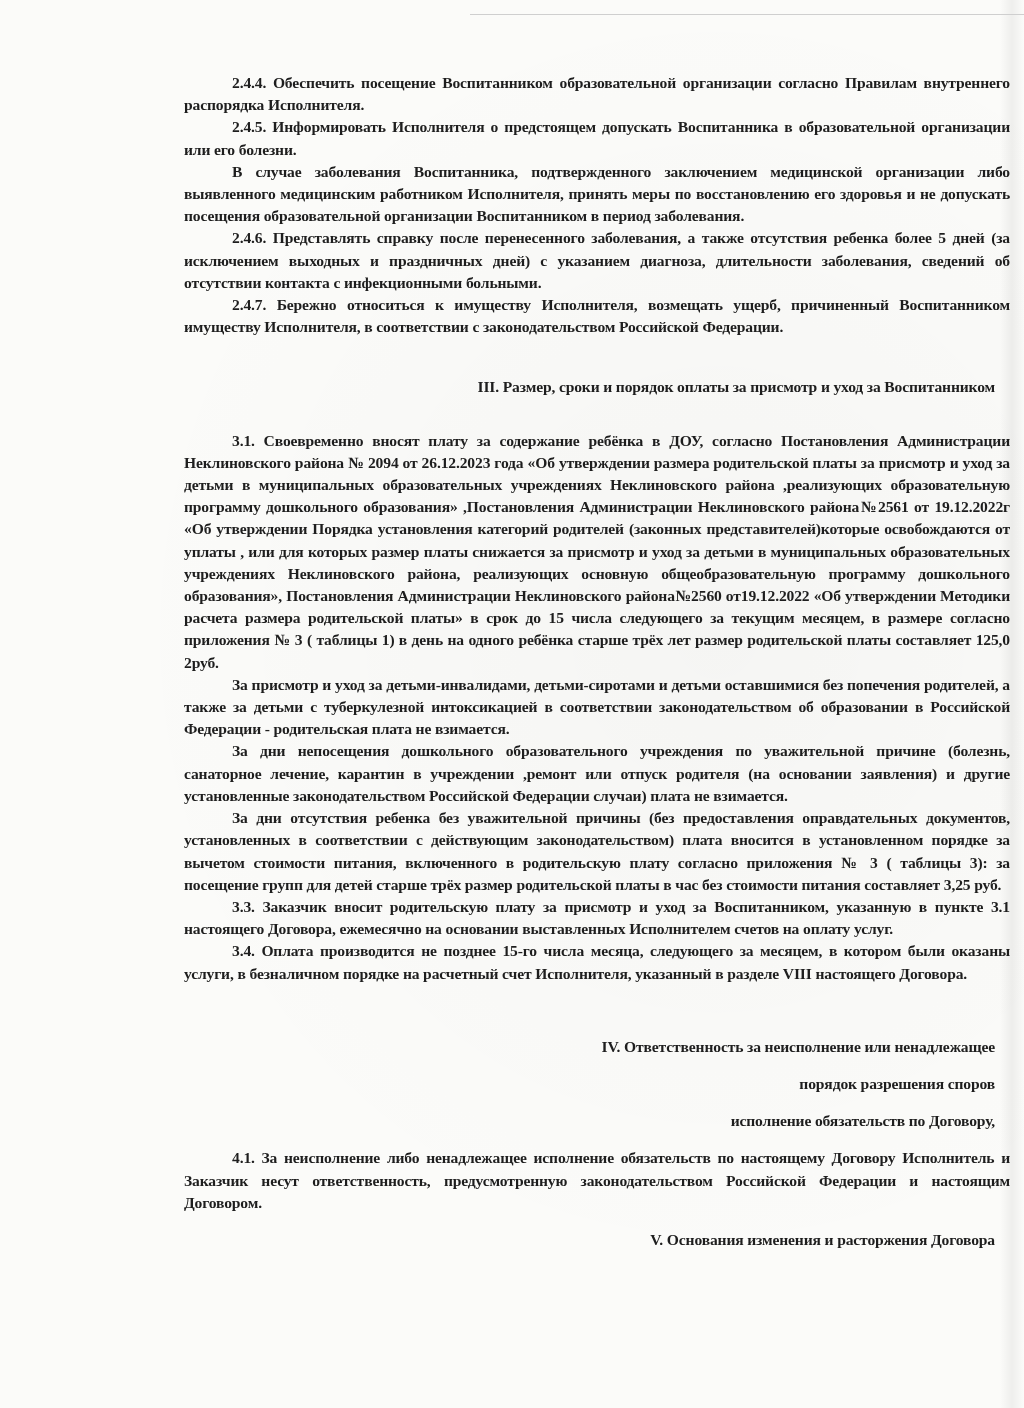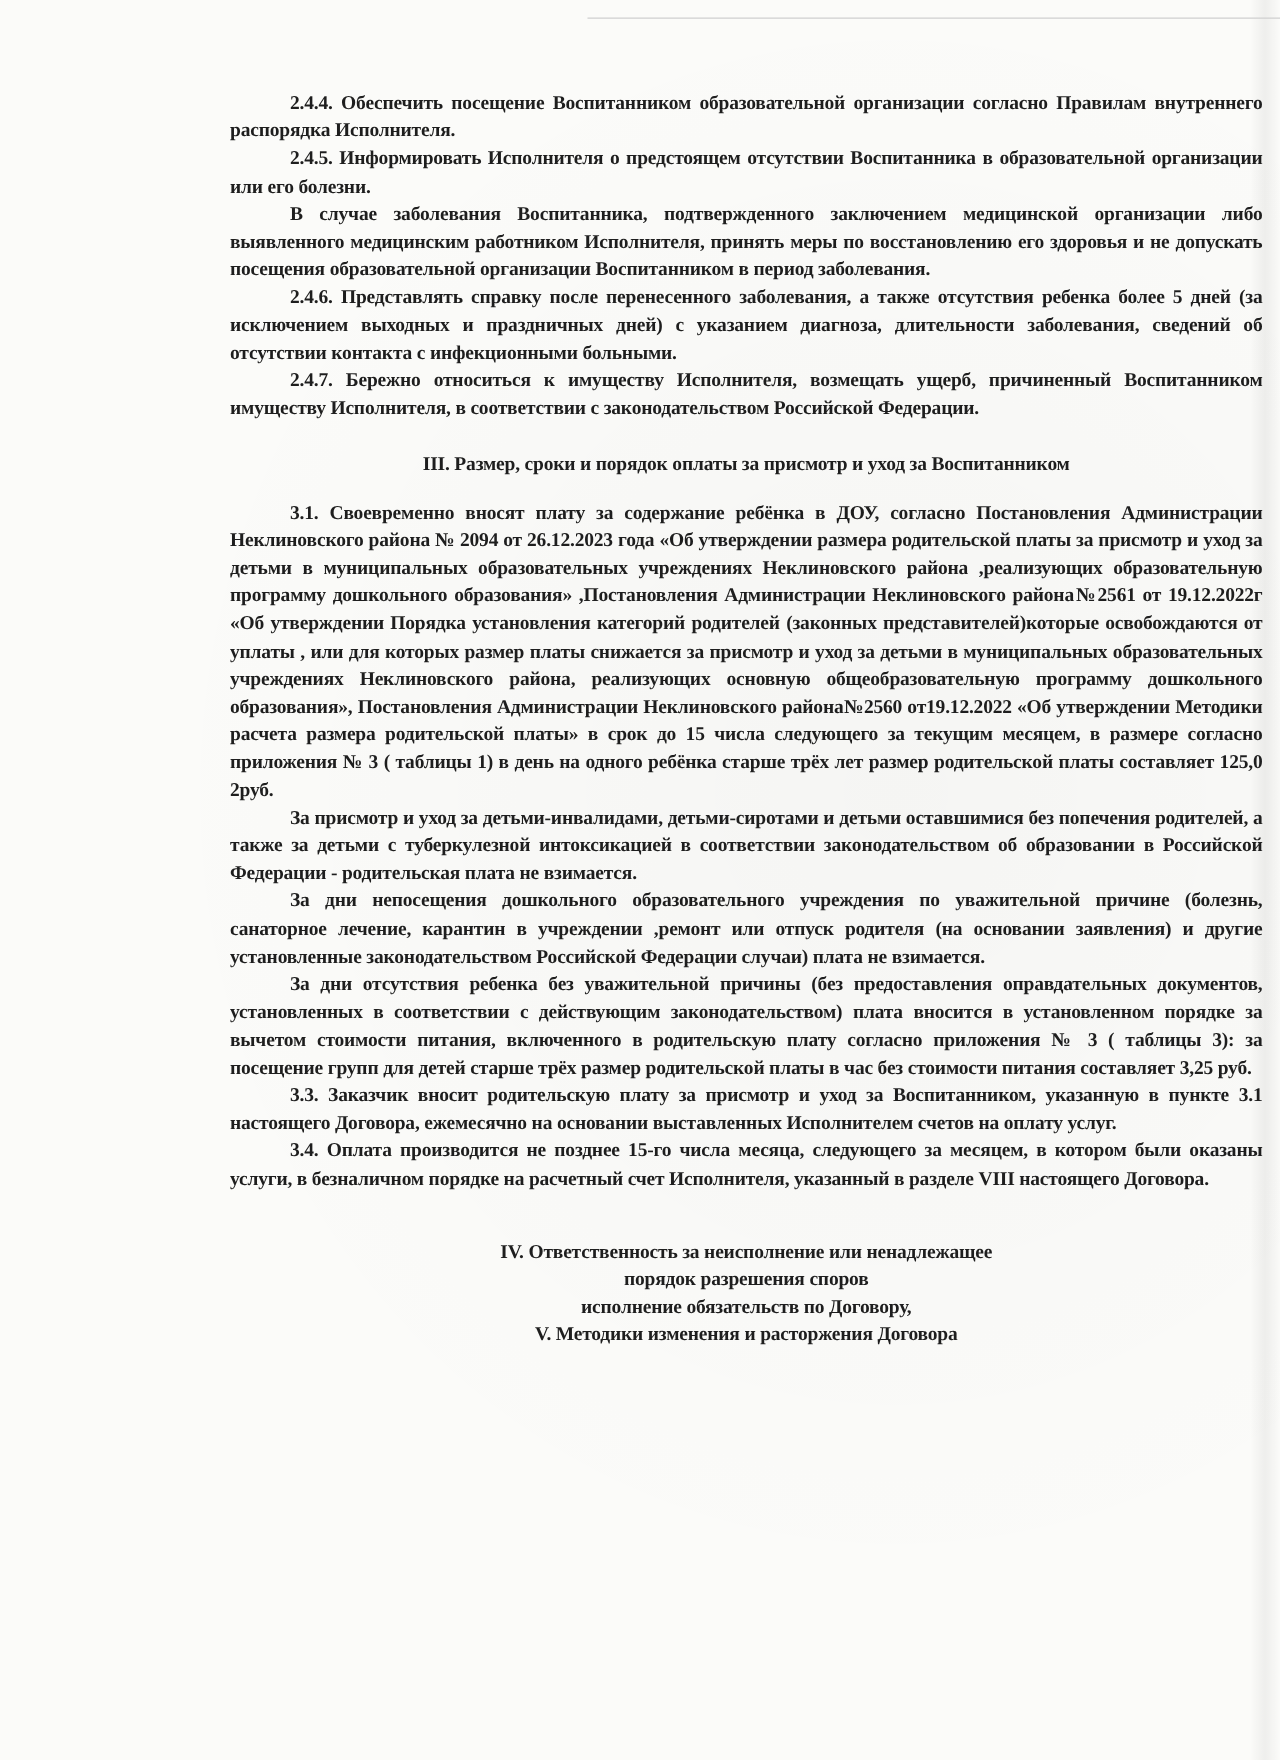--- a/index.html
+++ b/index.html
@@ -19,51 +19,52 @@
   }
   .topline { position:absolute; left: 470px; top: 14px; width: 560px; height: 1px; background: #cfcfcf; }
   .page {
     position: absolute; left: 184px; top: 72px; width: 826px;
     font-size: 15.6px; line-height: 22.2px;
     letter-spacing: -0.15px;
   }
   p { margin: 0; text-align: justify; }
   p.ind { text-indent: 48px; font-weight: bold; }
   h2 {
-    margin: 0; font-size: 15.6px; font-weight: bold; text-align: center; line-height: 22.2px;
+    margin: 15px; font-size: 15.6px; font-weight: bold; text-align: right; line-height: 22.2px;
   }
   .gap-s { height: 23px; }
   .gap-m { height: 16px; }
   .gap-l { height: 36px; }
 </style>
 </head>
 <body>
 
 <div class="ghost"></div>
 <div class="topline"></div>
 
 <div class="page">
 
   <p class="ind">2.4.4. Обеспечить посещение Воспитанником образовательной организации согласно Правилам внутреннего распорядка Исполнителя.</p>
-  <p class="ind">2.4.5. Информировать Исполнителя о предстоящем отсутствии Воспитанника в образовательной организации или его болезни.</p>
+  <p class="ind">2.4.5. Информировать Исполнителя о предстоящем допускать Воспитанника в образовательной организации или его болезни.</p>
   <p class="ind">В случае заболевания Воспитанника, подтвержденного заключением медицинской организации либо выявленного медицинским работником Исполнителя, принять меры по восстановлению его здоровья и не допускать посещения образовательной организации Воспитанником в период заболевания.</p>
   <p class="ind">2.4.6. Представлять справку после перенесенного заболевания, а также отсутствия ребенка более 5 дней (за исключением выходных и праздничных дней) с указанием диагноза, длительности заболевания, сведений об отсутствии контакта с инфекционными больными.</p>
   <p class="ind">2.4.7. Бережно относиться к имуществу Исполнителя, возмещать ущерб, причиненный Воспитанником имуществу Исполнителя, в соответствии с законодательством Российской Федерации.</p>
 
   <div class="gap-s"></div>
   <h2>III. Размер, сроки и порядок оплаты за присмотр и уход за Воспитанником</h2>
   <div class="gap-m"></div>
 
   <p class="ind">3.1. Своевременно вносят плату за содержание ребёнка в ДОУ, согласно Постановления Администрации Неклиновского района № 2094 от 26.12.2023 года «Об утверждении размера родительской платы за присмотр и уход за детьми в муниципальных образовательных учреждениях Неклиновского района ,реализующих образовательную программу дошкольного образования» ,Постановления Администрации Неклиновского района№2561 от 19.12.2022г «Об утверждении Порядка установления категорий родителей (законных представителей)которые освобождаются от уплаты , или для которых размер платы снижается за присмотр и уход за детьми в муниципальных образовательных учреждениях Неклиновского района, реализующих основную общеобразовательную программу дошкольного образования», Постановления Администрации Неклиновского района№2560 от19.12.2022 «Об утверждении Методики расчета размера родительской платы» в срок до 15 числа следующего за текущим месяцем, в размере согласно приложения № 3 ( таблицы 1) в день на одного ребёнка старше трёх лет размер родительской платы составляет 125,0 2руб.</p>
   <p class="ind">За присмотр и уход за детьми-инвалидами, детьми-сиротами и детьми оставшимися без попечения родителей, а также за детьми с туберкулезной интоксикацией в соответствии законодательством об образовании в Российской Федерации - родительская плата не взимается.</p>
   <p class="ind">За дни непосещения дошкольного образовательного учреждения по уважительной причине (болезнь, санаторное лечение, карантин в учреждении ,ремонт или отпуск родителя (на основании заявления) и другие установленные законодательством Российской Федерации случаи) плата не взимается.</p>
   <p class="ind">За дни отсутствия ребенка без уважительной причины (без предоставления оправдательных документов, установленных в соответствии с действующим законодательством) плата вносится в установленном порядке за вычетом стоимости питания, включенного в родительскую плату согласно приложения № 3 ( таблицы 3): за посещение групп для детей старше трёх размер родительской платы в час без стоимости питания составляет 3,25 руб.</p>
   <p class="ind">3.3. Заказчик вносит родительскую плату за присмотр и уход за Воспитанником, указанную в пункте 3.1 настоящего Договора, ежемесячно на основании выставленных Исполнителем счетов на оплату услуг.</p>
   <p class="ind">3.4. Оплата производится не позднее 15-го числа месяца, следующего за месяцем, в котором были оказаны услуги, в безналичном порядке на расчетный счет Исполнителя, указанный в разделе VIII настоящего Договора.</p>
 
   <div class="gap-l"></div>
   <h2>IV. Ответственность за неисполнение или ненадлежащее</h2>
   <h2>порядок разрешения споров</h2>
   <h2>исполнение обязательств по Договору,</h2>
 
+  <p class="ind">4.1. За неисполнение либо ненадлежащее исполнение обязательств по настоящему Договору Исполнитель и Заказчик несут ответственность, предусмотренную законодательством Российской Федерации и настоящим Договором.</p>
 
-  <h2>V. Методики изменения и расторжения Договора</h2>
+  <h2>V. Основания изменения и расторжения Договора</h2>
 </div>
 
 </body></html>

